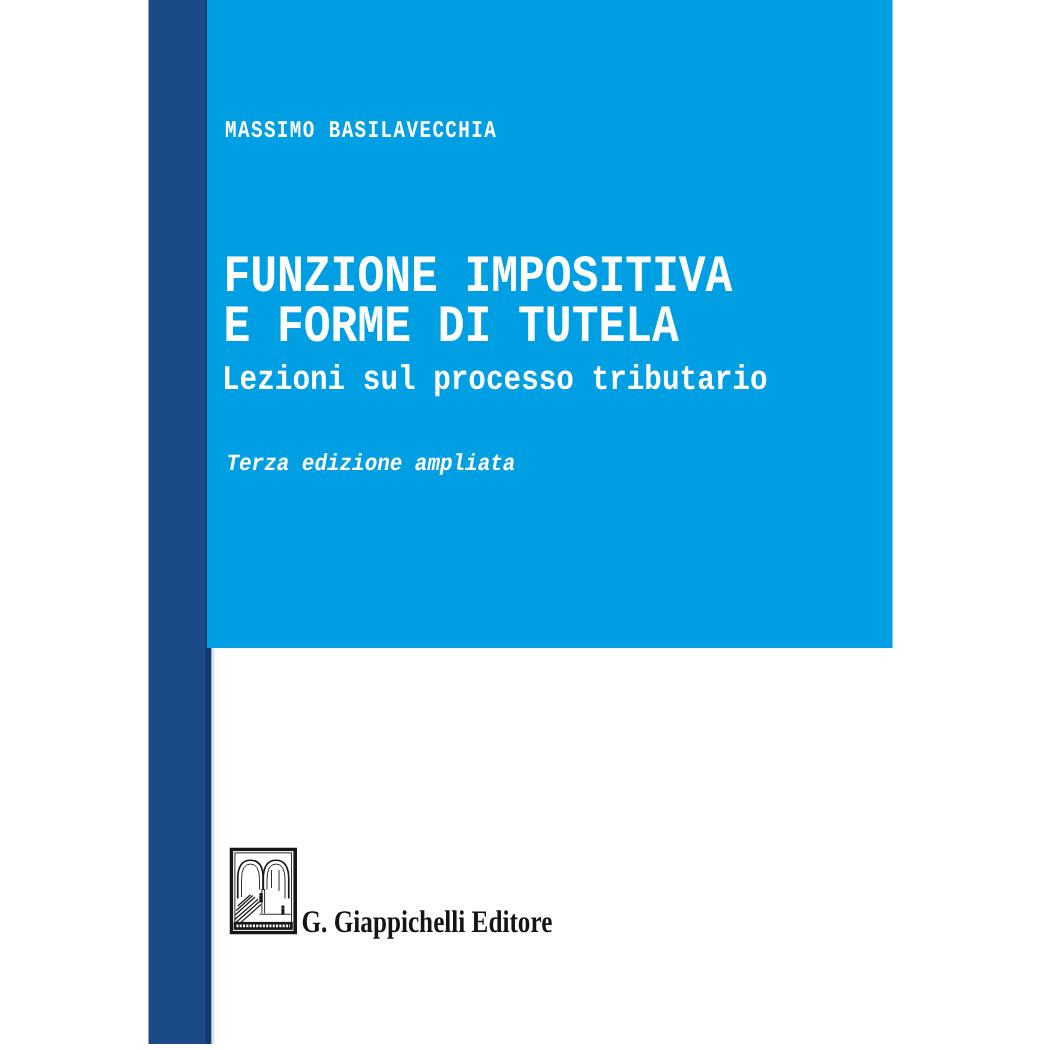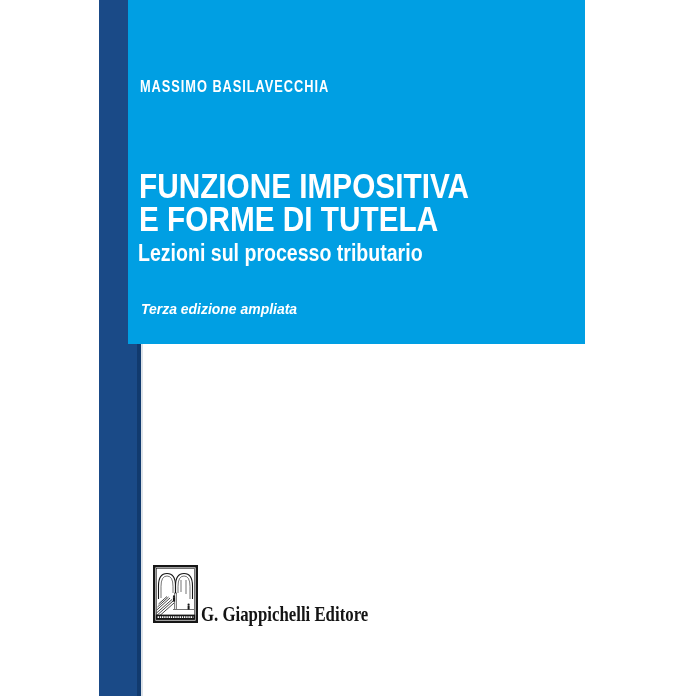--- a/index.html
+++ b/index.html
@@ -41,25 +41,26 @@
     position: absolute;
     left: 141px;
     top: 344px;
     width: 2px;
     height: 352px;
     background: #dde3e9;
   }
   
   .cyan-panel {
     position: absolute;
-    left: 128px;
+    left: 138px;
     top: 0;
     width: 457px;
-    height: 344px;
+    height: 432px;
     background: var(--cyan-panel, #009fe3);
+    font-family: Liberation Mono, monospace;
   }
   .cyan-panel .txt {
     position: absolute;
     color: var(--text-on-panel, #ffffff);
     white-space: nowrap;
     transform-origin: 0 0;
   }
   .author {
     left: 12px;            
     top: 78px;

